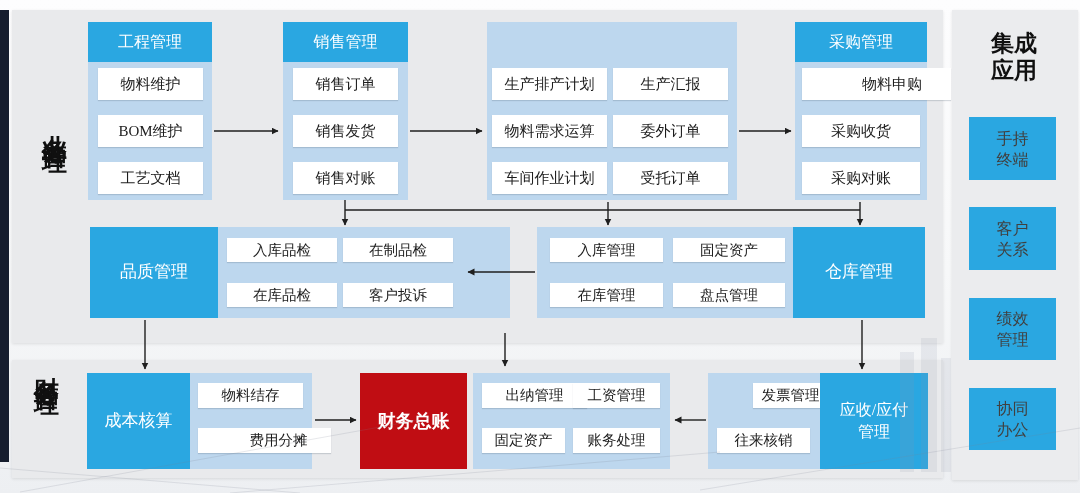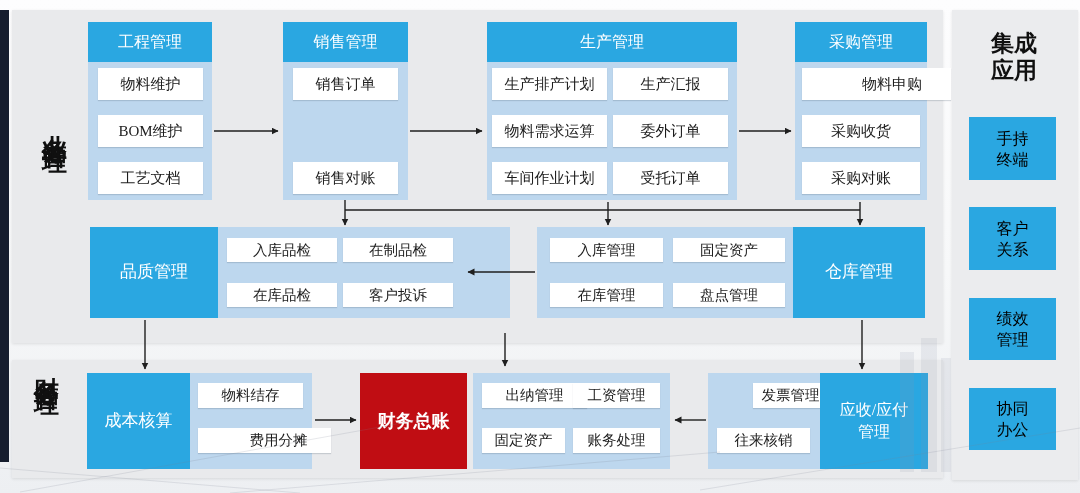--- a/index.html
+++ b/index.html
@@ -29,21 +29,21 @@
   .solid{
     position:absolute;background:#2aa7e1;color:#fff;font-size:17px;line-height:1.35;
     display:flex;align-items:center;justify-content:center;text-align:center;white-space:pre-line;
   }
   .solid.red{background:#c00d13;font-weight:bold;font-size:18px;}
   .side-title{
     position:absolute;font-size:23px;font-weight:bold;color:#101010;
     text-align:center;white-space:pre-line;line-height:27px;
   }
   .side-box{
-    position:absolute;background:#2aa7e1;color:#000000;font-size:16px;line-height:21px;
+    position:absolute;background:#2aa7e1;color:#404040;font-size:16px;line-height:21px;
     display:flex;align-items:center;justify-content:center;text-align:center;white-space:pre-line;
   }
   svg.arrows{position:absolute;left:0;top:0;pointer-events:none;}
 </style>
 </head>
 <body>
 
 <div class="stage">
 
   <div class="strip"></div>
@@ -57,25 +57,25 @@
   <div class="grp" style="left:88px;top:22px;width:124px;height:178px;">
     <div class="hdr">工程管理</div>
     <div class="cell" style="left:10px;top:46px;width:105px;">物料维护</div>
     <div class="cell" style="left:10px;top:140px;width:105px;">工艺文档</div>
     <div class="cell" style="left:10px;top:93px;width:105px;">BOM维护</div>
   </div>
 
   <div class="grp" style="left:283px;top:22px;width:125px;height:178px;">
     <div class="hdr">销售管理</div>
     <div class="cell" style="left:10px;top:46px;width:105px;">销售订单</div>
+    <div class="cell" style="left:10px;top:93px;width:105px;">销售发货</div>
     <div class="cell" style="left:10px;top:140px;width:105px;">销售对账</div>
   </div>
 
   <div class="grp" style="left:487px;top:22px;width:250px;height:178px;">
-    <div class="hdr">生产管理</div>
     <div class="cell" style="left:5px;top:46px;width:115px;">生产排产计划</div>
     <div class="cell" style="left:126px;top:46px;width:115px;">生产汇报</div>
     <div class="cell" style="left:5px;top:93px;width:115px;">物料需求运算</div>
     <div class="cell" style="left:126px;top:93px;width:115px;">委外订单</div>
     <div class="cell" style="left:5px;top:140px;width:115px;">车间作业计划</div>
     <div class="cell" style="left:126px;top:140px;width:115px;">受托订单</div>
   </div>
 
   <div class="grp" style="left:795px;top:22px;width:132px;height:178px;">
     <div class="hdr">采购管理</div>

